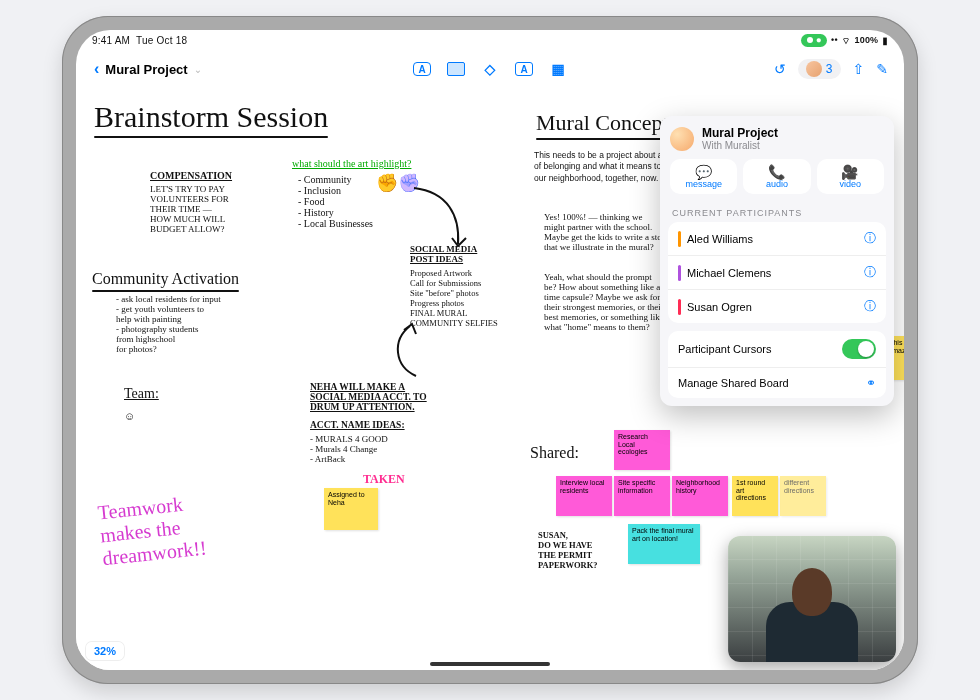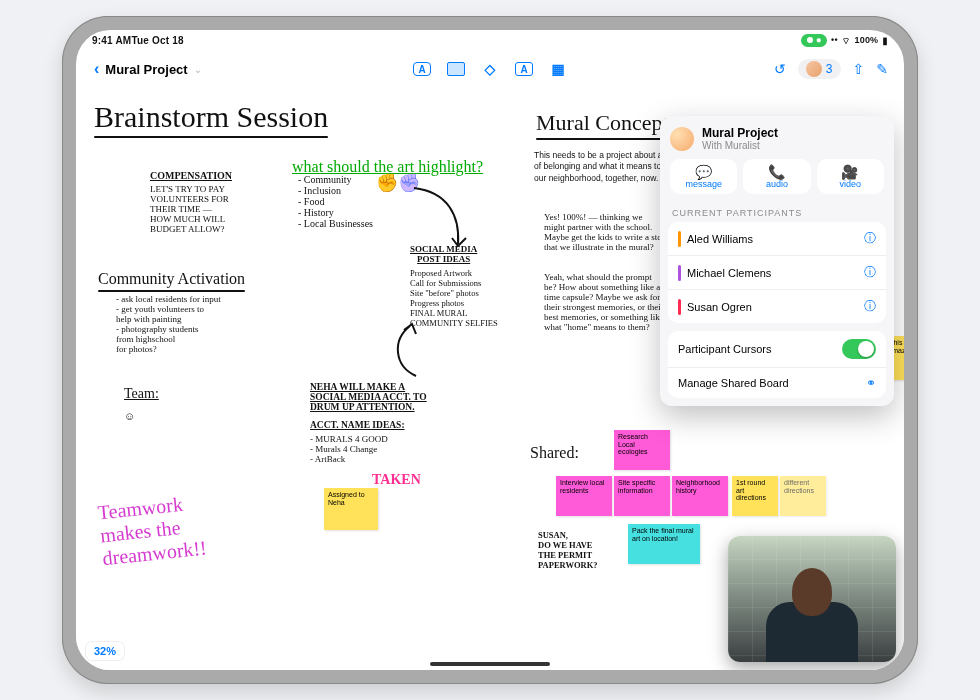--- a/index.html
+++ b/index.html
@@ -1,21 +1,21 @@
 <!DOCTYPE html>
 <html><head>
 <meta charset="utf-8">
 <style>
   * { box-sizing: border-box; margin: 0; padding: 0; }
   html, body { width: 980px; height: 700px; background: #f0f1f4; font-family: -apple-system, "SF Pro Text", Helvetica, Arial, sans-serif; }
   .frame { position: absolute; left: 62px; top: 16px; width: 856px; height: 668px; background: #aaa; border-radius: 46px; box-shadow: 0 8px 20px rgba(0,0,0,.15), 0 0 0 1px #888 inset; }
   .screen { position: absolute; left: 14px; top: 14px; right: 14px; bottom: 14px; background: #fff; border-radius: 34px; overflow: hidden; }
   
   .status { position: absolute; left: 0; right: 0; top: 0; height: 20px; display: flex; align-items: center; font-size: 10px; letter-spacing: .2px; color: #111; padding: 0 16px; }
-  .status .left { flex: 0 0 auto; display: flex; font-weight: 700; }
+  .status .left { flex: 0 0 auto; display: flex; gap: 6px; font-weight: 400; }
   .status .center { flex: 1 1 auto; }
   .status .right { flex: 0 0 auto; display: flex; align-items: center; gap: 4px; }
   .pill-green { background: #34c759; color: #fff; border-radius: 999px; padding: 0 6px; display: inline-flex; align-items: center; gap: 3px; font-size: 9px; line-height: 13px; }
   .pill-green .dot { width: 6px; height: 6px; background: #fff; border-radius: 50%; }
   .status .sig, .status .wifi, .status .batt { font-weight: 600; font-size: 9px; }
   
   .toolbar { position: absolute; left: 0; right: 0; top: 24px; height: 30px; display: flex; align-items: center; padding: 0 16px 0 18px; }
   .toolbar .back { color: #007aff; font-size: 16px; font-weight: 600; }
   .toolbar .title { margin-left: 6px; font-weight: 600; font-size: 13px; }
   .toolbar .chev { margin-left: 6px; color: #bbb; font-size: 10px; }
@@ -121,43 +121,43 @@
 
       <div class="el script" style="left:18px; top:14px; font-size:30px;"><span class="underline">Brainstorm Session</span></div>
 
       <div class="el hand-b" style="left:74px; top:84px; font-size:10px; text-decoration:underline;">COMPENSATION</div>
       <div class="el hand" style="left:74px; top:98px; font-size:9px; width:112px; white-space:pre-line;">LET'S TRY TO PAY
 VOLUNTEERS FOR
 THEIR TIME —
 HOW MUCH WILL
 BUDGET ALLOW?</div>
 
-      <div class="el hand" style="left:216px; top:72px; font-size:16px; text-decoration:underline; color:#0a0;">what should the art highlight?</div>
+      <div class="el hand" style="left:216px; top:72px; font-size:10px; text-decoration:underline; color:#0a0;">what should the art highlight?</div>
       <div class="el hand" style="left:222px; top:88px; font-size:10px; white-space:pre-line;">- Community
 - Inclusion
 - Food
 - History
 - Local Businesses</div>
       <div class="el" style="left:300px; top:86px; font-size:18px;">✊</div>
       <div class="el" style="left:322px; top:86px; font-size:18px; filter:hue-rotate(200deg);">✊</div>
 
       <svg class="arrow" style="left:332px; top:96px; width:64px; height:74px;">
           <path d="M6,6 C40,10 52,34 50,62 M44,56 L50,64 L58,56"></path>
         </svg>
 
-      <div class="el script" style="left:22px; top:184px; font-size:16px;"><span class="underline">Community Activation</span></div>
+      <div class="el script" style="left:16px; top:184px; font-size:16px;"><span class="underline">Community Activation</span></div>
       <div class="el hand" style="left:40px; top:208px; font-size:9px; white-space:pre-line; width:150px;">- ask local residents for input
 - get youth volunteers to
   help with painting
 - photography students
   from highschool
   for photos?</div>
 
 
-      <div class="el hand-b" style="left:334px; top:158px; font-size:9px; white-space:pre-line; text-decoration:underline;text-align:center;">SOCIAL MEDIA
+      <div class="el hand-b" style="left:334px; top:158px; font-size:9px; white-space:pre-line; text-decoration:underline;">SOCIAL MEDIA
 POST IDEAS</div>
       <div class="el hand" style="left:334px; top:182px; font-size:8.5px; white-space:pre-line;">Proposed Artwork
 Call for Submissions
 Site "before" photos
 Progress photos
 FINAL MURAL
 COMMUNITY SELFIES</div>
 
       <svg class="arrow" style="left:310px; top:236px; width:40px; height:60px;">
           <path d="M30,54 C8,44 6,18 24,4 M18,8 L26,2 L30,12"></path>
@@ -166,21 +166,21 @@
       <div class="el script" style="left:48px; top:300px; font-size:14px; text-decoration:underline;">Team:</div>
       <div class="el" style="left:48px; top:324px; font-size:11px;">☺</div>
 
       <div class="el hand-b" style="left:234px; top:296px; font-size:9.5px; white-space:pre-line; text-decoration:underline;">NEHA WILL MAKE A
 SOCIAL MEDIA ACCT. TO
 DRUM UP ATTENTION.</div>
       <div class="el hand-b" style="left:234px; top:334px; font-size:9.5px; text-decoration:underline;">ACCT. NAME IDEAS:</div>
       <div class="el hand" style="left:234px; top:348px; font-size:9px; white-space:pre-line;">- MURALS 4 GOOD
 - Murals 4 Change
 - ArtBack</div>
-      <div class="el hand-b" style="left:296px; top:386px; font-size:14px; color:#ff2d91;">TAKEN</div>
+      <div class="el hand-b" style="left:287px; top:386px; font-size:12px; color:#ff2d91;">TAKEN</div>
 
       <div class="sticky" style="left:248px; top:402px; width:54px; height:42px; background:#ffe25a;"><span>Assigned to
 Neha</span></div>
 
       <div class="el script" style="left:24px; top:410px; font-size:20px; color:#d63bd0; white-space:pre-line; transform:rotate(-6deg);">Teamwork
 makes the
 dreamwork!!</div>
 
       <div class="el script" style="left:460px; top:24px; font-size:22px;"><span class="underline">Mural Concepts</span></div>
       <div class="el" style="left:458px; top:64px; width:154px; font-size:8.5px; line-height:1.35;">This needs to be a project about a sense of belonging and what it means to live in our neighborhood, together, now.</div>

